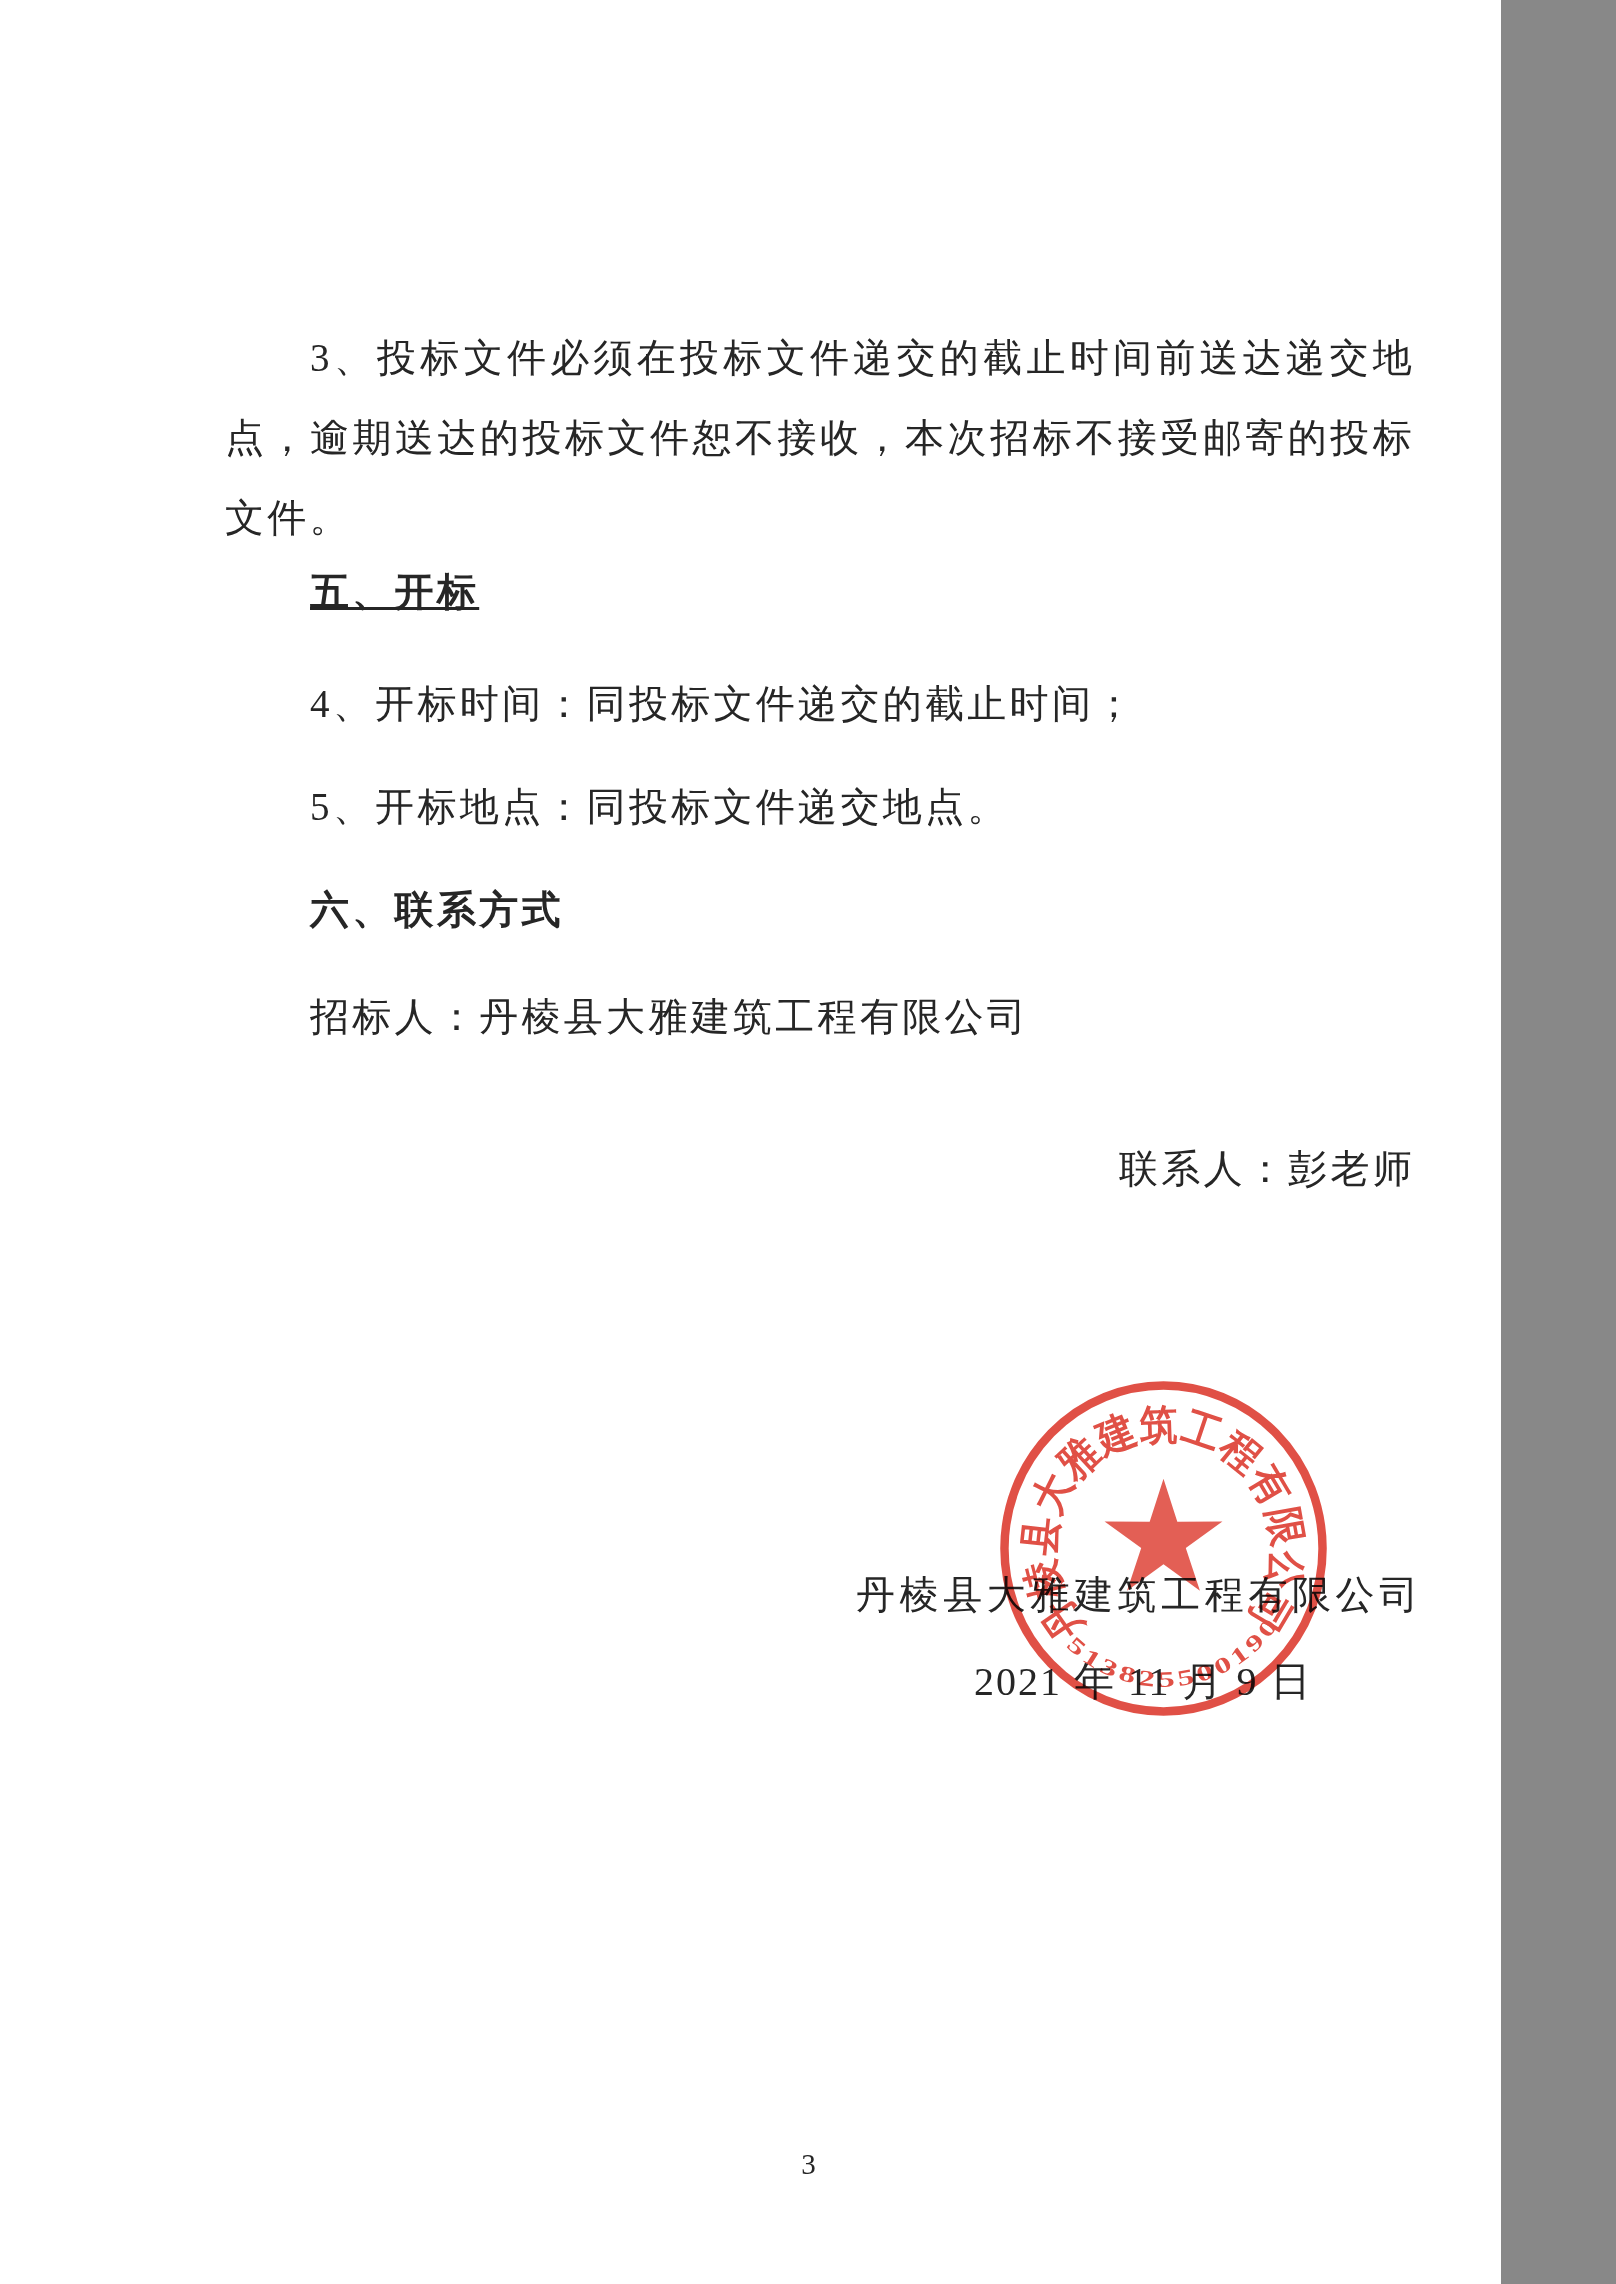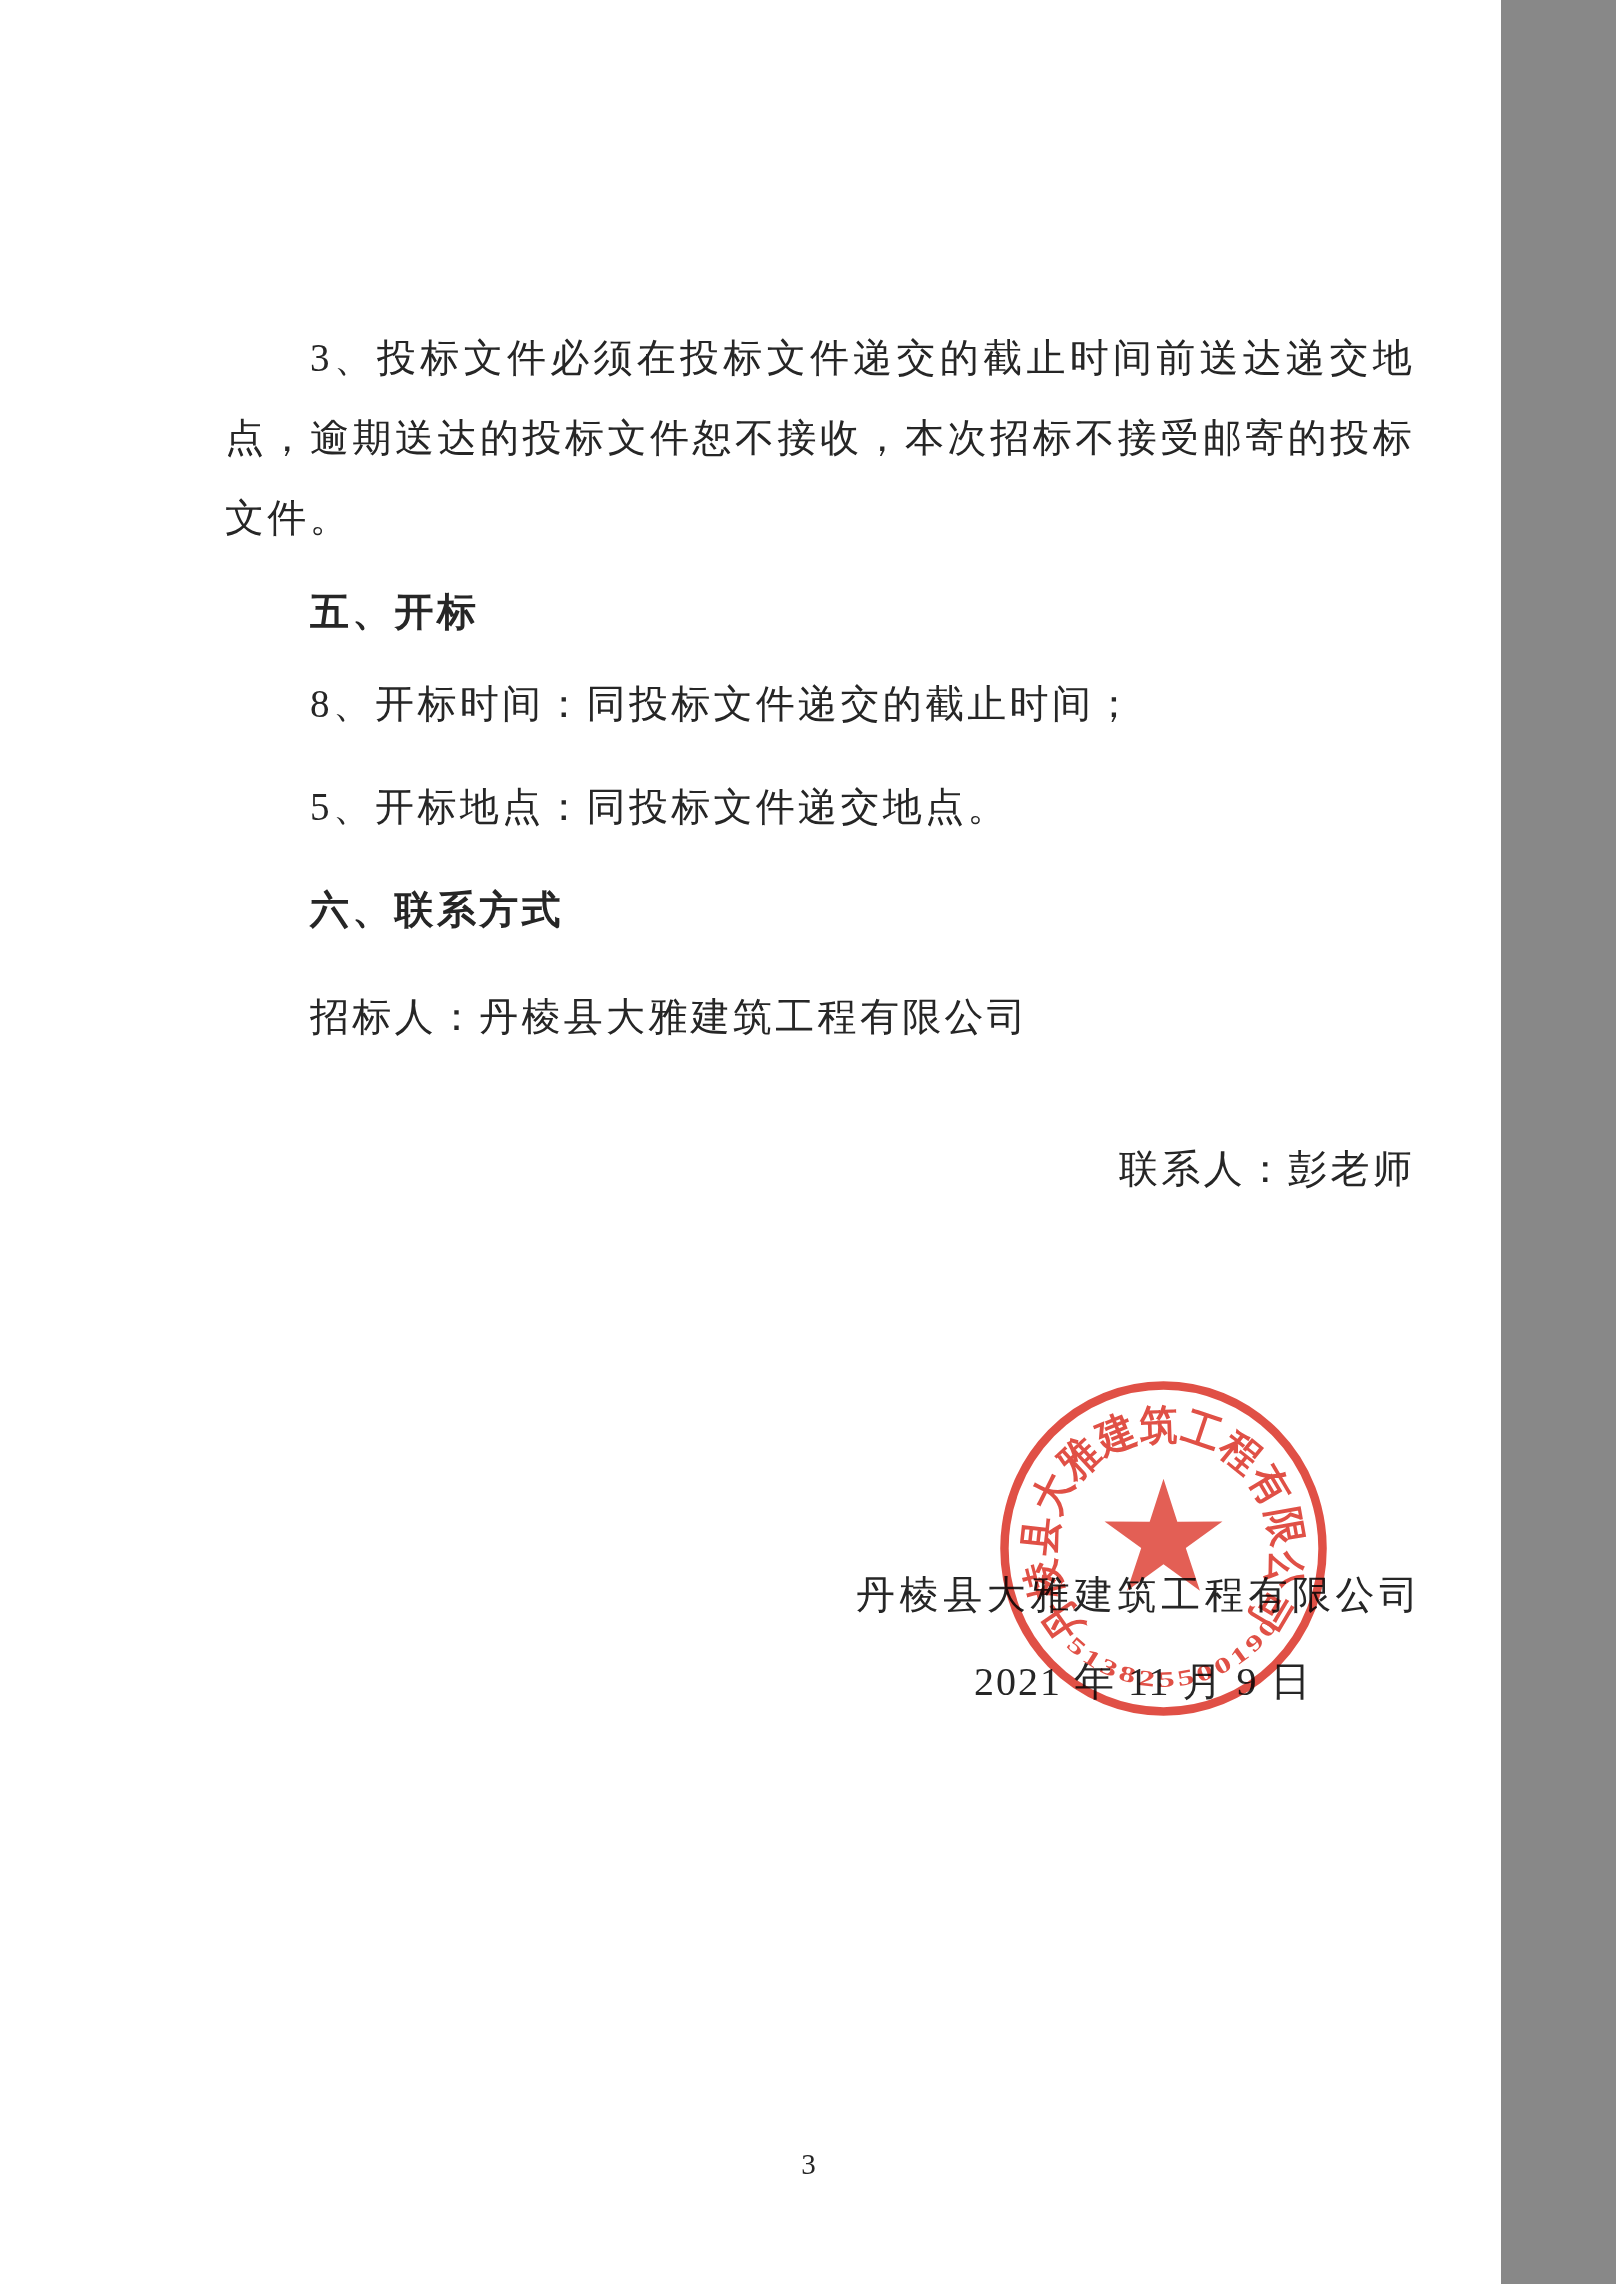--- a/index.html
+++ b/index.html
@@ -82,23 +82,23 @@
     fill:var(--seal-red);
   }
 </style>
 </head>
 <body>
 
 <div class="page">
 
   <div class="bodytext para" style="top:318px;">3、投标文件必须在投标文件递交的截止时间前送达递交地点，逾期送达的投标文件恕不接收，本次招标不接受邮寄的投标文件。</div>
 
-  <div class="bodytext heading" style="top:572px;">五、开标</div>
+  <div class="bodytext heading" style="top:552px;text-decoration:underline;">五、开标</div>
 
-  <div class="bodytext item" style="top:664px;">8、开标时间：同投标文件递交的截止时间；</div>
+  <div class="bodytext item" style="top:664px;">4、开标时间：同投标文件递交的截止时间；</div>
   <div class="bodytext item" style="top:767px;">5、开标地点：同投标文件递交地点。</div>
 
   <div class="bodytext item" style="top:977px;">招标人：丹棱县大雅建筑工程有限公司</div>
 
   <div class="bodytext heading" style="top:870px;">六、联系方式</div>
   <div class="bodytext item" style="top:1129px;text-align:right;">联系人：彭老师</div>
 
   <div class="sig-company">丹棱县大雅建筑工程有限公司</div>
   <div class="sig-date">2021 年 11 月 9 日</div>
 

